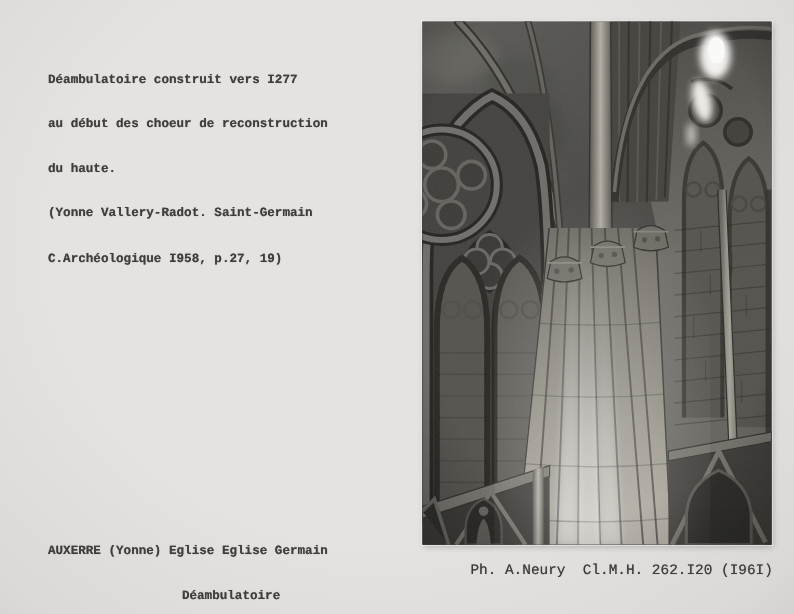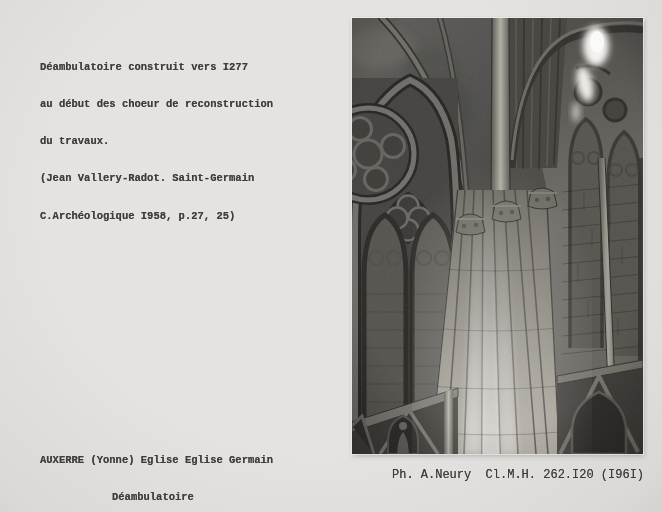--- a/index.html
+++ b/index.html
@@ -9,44 +9,44 @@
   }
   .card {
     position: relative; width: 662px; height: 512px;
     background: radial-gradient(ellipse at 48% 40%, #e4e3e1 55%, #dad9d6 92%, #d3d2cf 100%);
   }
   .typed { position: absolute; color: #403e3a; font-weight: bold;
            font-size: 10.5px; line-height: 12.4px; white-space: pre;
            text-shadow: 0 0 0.6px rgba(64,62,58,0.75); }
   .note-top    { left: 40px; top: 36px; }
   .note-bottom { left: 40px; top: 429px; }
-  .note-bottom .indent-a { padding-left: 72px; }
+  .note-bottom .indent-a { padding-left: 72px; text-align: center; }
   .photo-figure {
     position: absolute; left: 352px; top: 18px; width: 291px; height: 436px;
     margin: 0; line-height: 0;
     box-shadow: 0 0 0 1px rgba(250,250,248,0.55), 1px 2px 5px rgba(0,0,0,0.22);
     background: #4c4b47;
   }
   .credit {
     position: absolute; left: 392px; top: 468px;
     color: #3e3c38; font-weight: normal; font-size: 12px; line-height: 14px;
     white-space: pre; text-shadow: 0 0 0.6px rgba(62,60,56,0.75);
   }
 </style>
 </head>
 <body>
 
 <div class="card">
 
   <div class="typed note-top">
     <div>Déambulatoire construit vers I277</div>
     <div>au début des choeur de reconstruction</div>
-    <div>du travaux.</div>
-    <div>(Jean Vallery-Radot. Saint-Germain</div>
-    <div>C.Archéologique I958, p.27, 25)</div>
+    <div>du haute.</div>
+    <div>(Yonne Vallery-Radot. Saint-Germain</div>
+    <div>C.Archéologique I958, p.27, 19)</div>
   </div>
 
   <div class="typed note-bottom">
     <div>AUXERRE (Yonne) Eglise Eglise Germain</div>
     <div class="indent-a">Déambulatoire</div>
     
   </div>
 
   <figure class="photo-figure">
     <svg width="291" height="436" viewBox="0 0 291 436" xmlns="http://www.w3.org/2000/svg">

